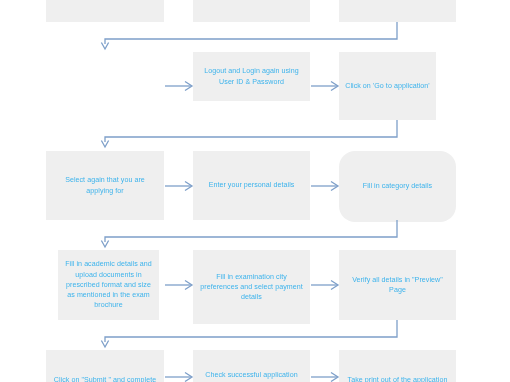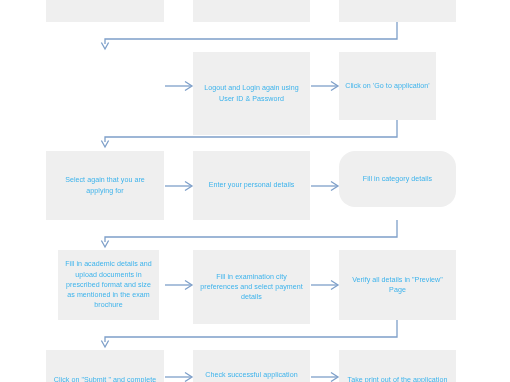--- a/index.html
+++ b/index.html
@@ -64,21 +64,21 @@
       <path d="M1.4 20.5 L5 27 L8.6 20.5" fill="none" stroke="#7d9fc9" stroke-width="1.3"></path>
     </svg>
   </div>
 
   <div class="h-arrow" style="left:165px; top:80px; width:28px;">
     <svg width="28" height="12" viewBox="0 0 28 12">
       <line x1="0" y1="6" x2="26" y2="6" stroke="#7d9fc9" stroke-width="1.3"></line>
       <path d="M20 1.5 L27 6 L20 10.5" fill="none" stroke="#7d9fc9" stroke-width="1.3"></path>
     </svg>
   </div>
-  <div class="node" style="left:193px; top:52px; width:117px; height:83px;">
+  <div class="node" style="left:193px; top:52px; width:117px; height:49px;">
     <span class="node-label">Logout and Login again using User ID &amp; Password</span>
   </div>
   <div class="h-arrow" style="left:311px; top:80px; width:28px;">
     <svg width="28" height="12" viewBox="0 0 28 12">
       <line x1="0" y1="6" x2="26" y2="6" stroke="#7d9fc9" stroke-width="1.3"></line>
       <path d="M20 1.5 L27 6 L20 10.5" fill="none" stroke="#7d9fc9" stroke-width="1.3"></path>
     </svg>
   </div>
   <div class="node" style="left:339px; top:52px; width:97px; height:68px;">
     <span class="node-label">Click on 'Go to application'</span>
@@ -102,21 +102,21 @@
   </div>
   <div class="node" style="left:193px; top:151px; width:117px; height:69px;">
     <span class="node-label">Enter your personal details</span>
   </div>
   <div class="h-arrow" style="left:311px; top:180px; width:28px;">
     <svg width="28" height="12" viewBox="0 0 28 12">
       <line x1="0" y1="6" x2="26" y2="6" stroke="#7d9fc9" stroke-width="1.3"></line>
       <path d="M20 1.5 L27 6 L20 10.5" fill="none" stroke="#7d9fc9" stroke-width="1.3"></path>
     </svg>
   </div>
-  <div class="node" style="left:339px; top:151px; width:117px; height:56px;border-radius:16px;">
+  <div class="node" style="left:339px; top:151px; width:117px; height:71px;border-radius:16px;">
     <span class="node-label">Fill in category details</span>
   </div>
 
   <div class="v-conn" style="left:100px; top:220px; width:302px; height:30px;">
     <svg width="302" height="30" viewBox="0 0 302 30">
       <path d="M297 0 L297 17 L5 17 L5 22" fill="none" stroke="#7d9fc9" stroke-width="1.3"></path>
       <path d="M1.4 20.5 L5 27 L8.6 20.5" fill="none" stroke="#7d9fc9" stroke-width="1.3"></path>
     </svg>
   </div>
 

